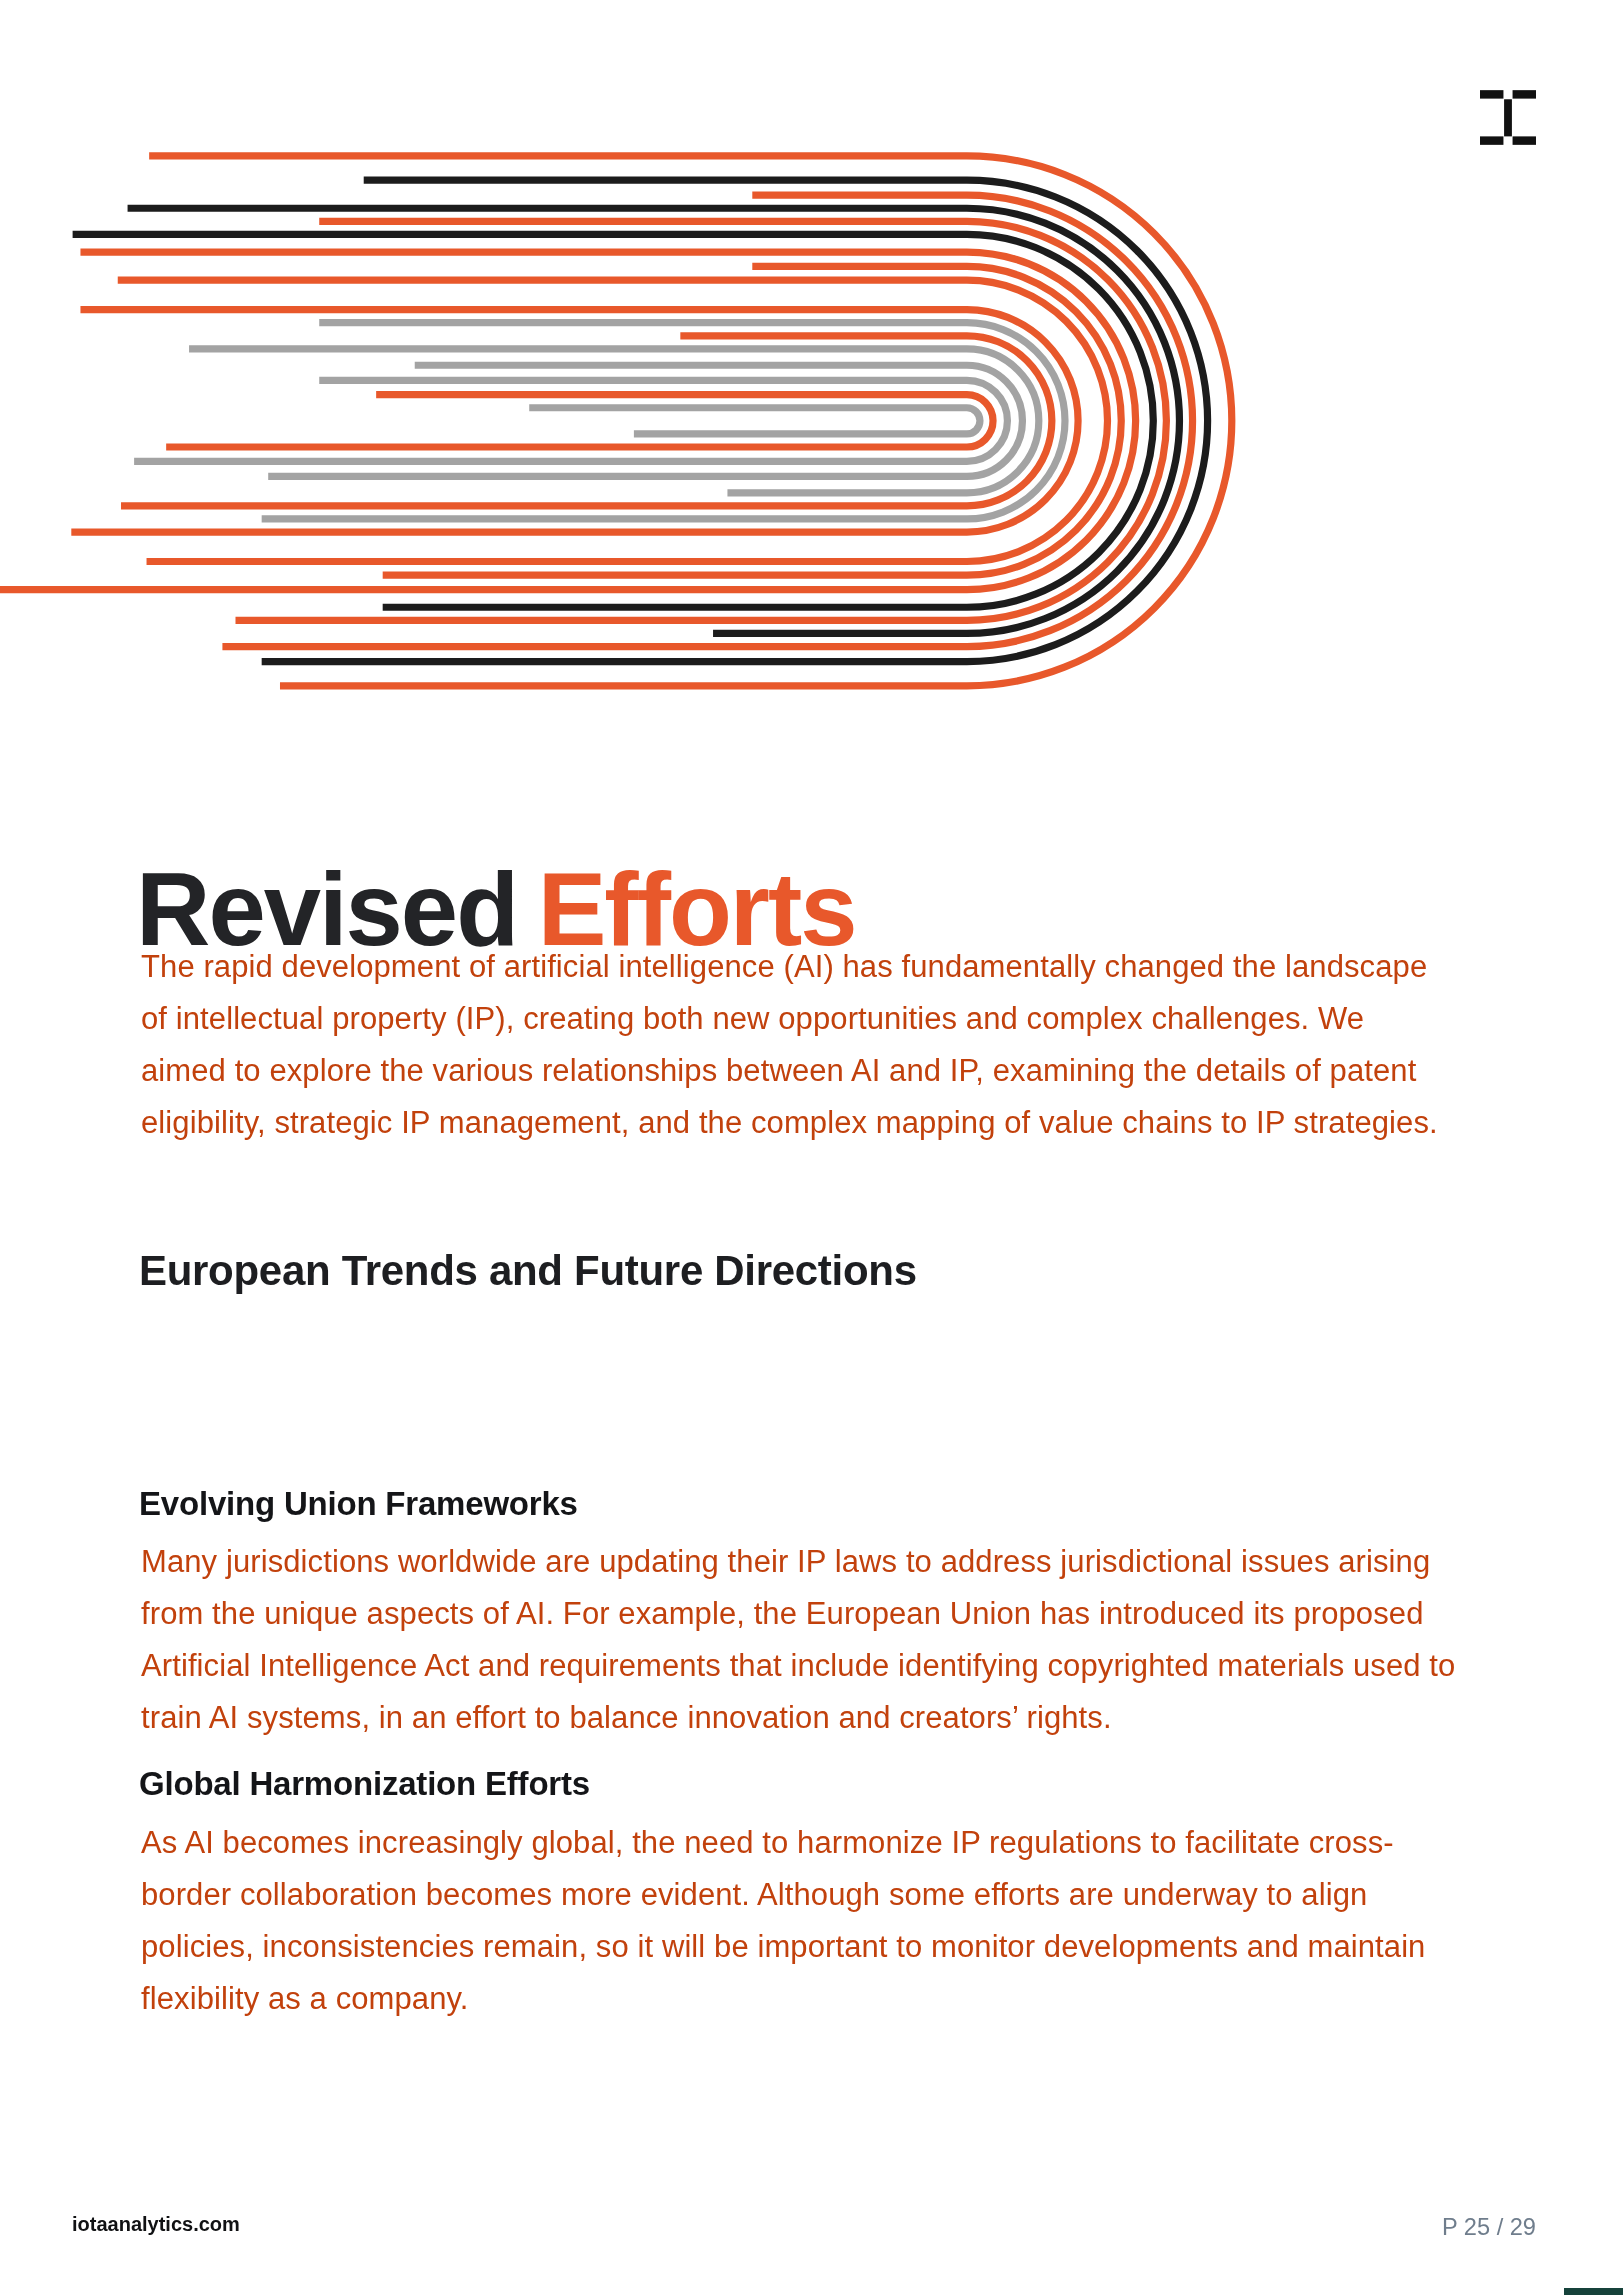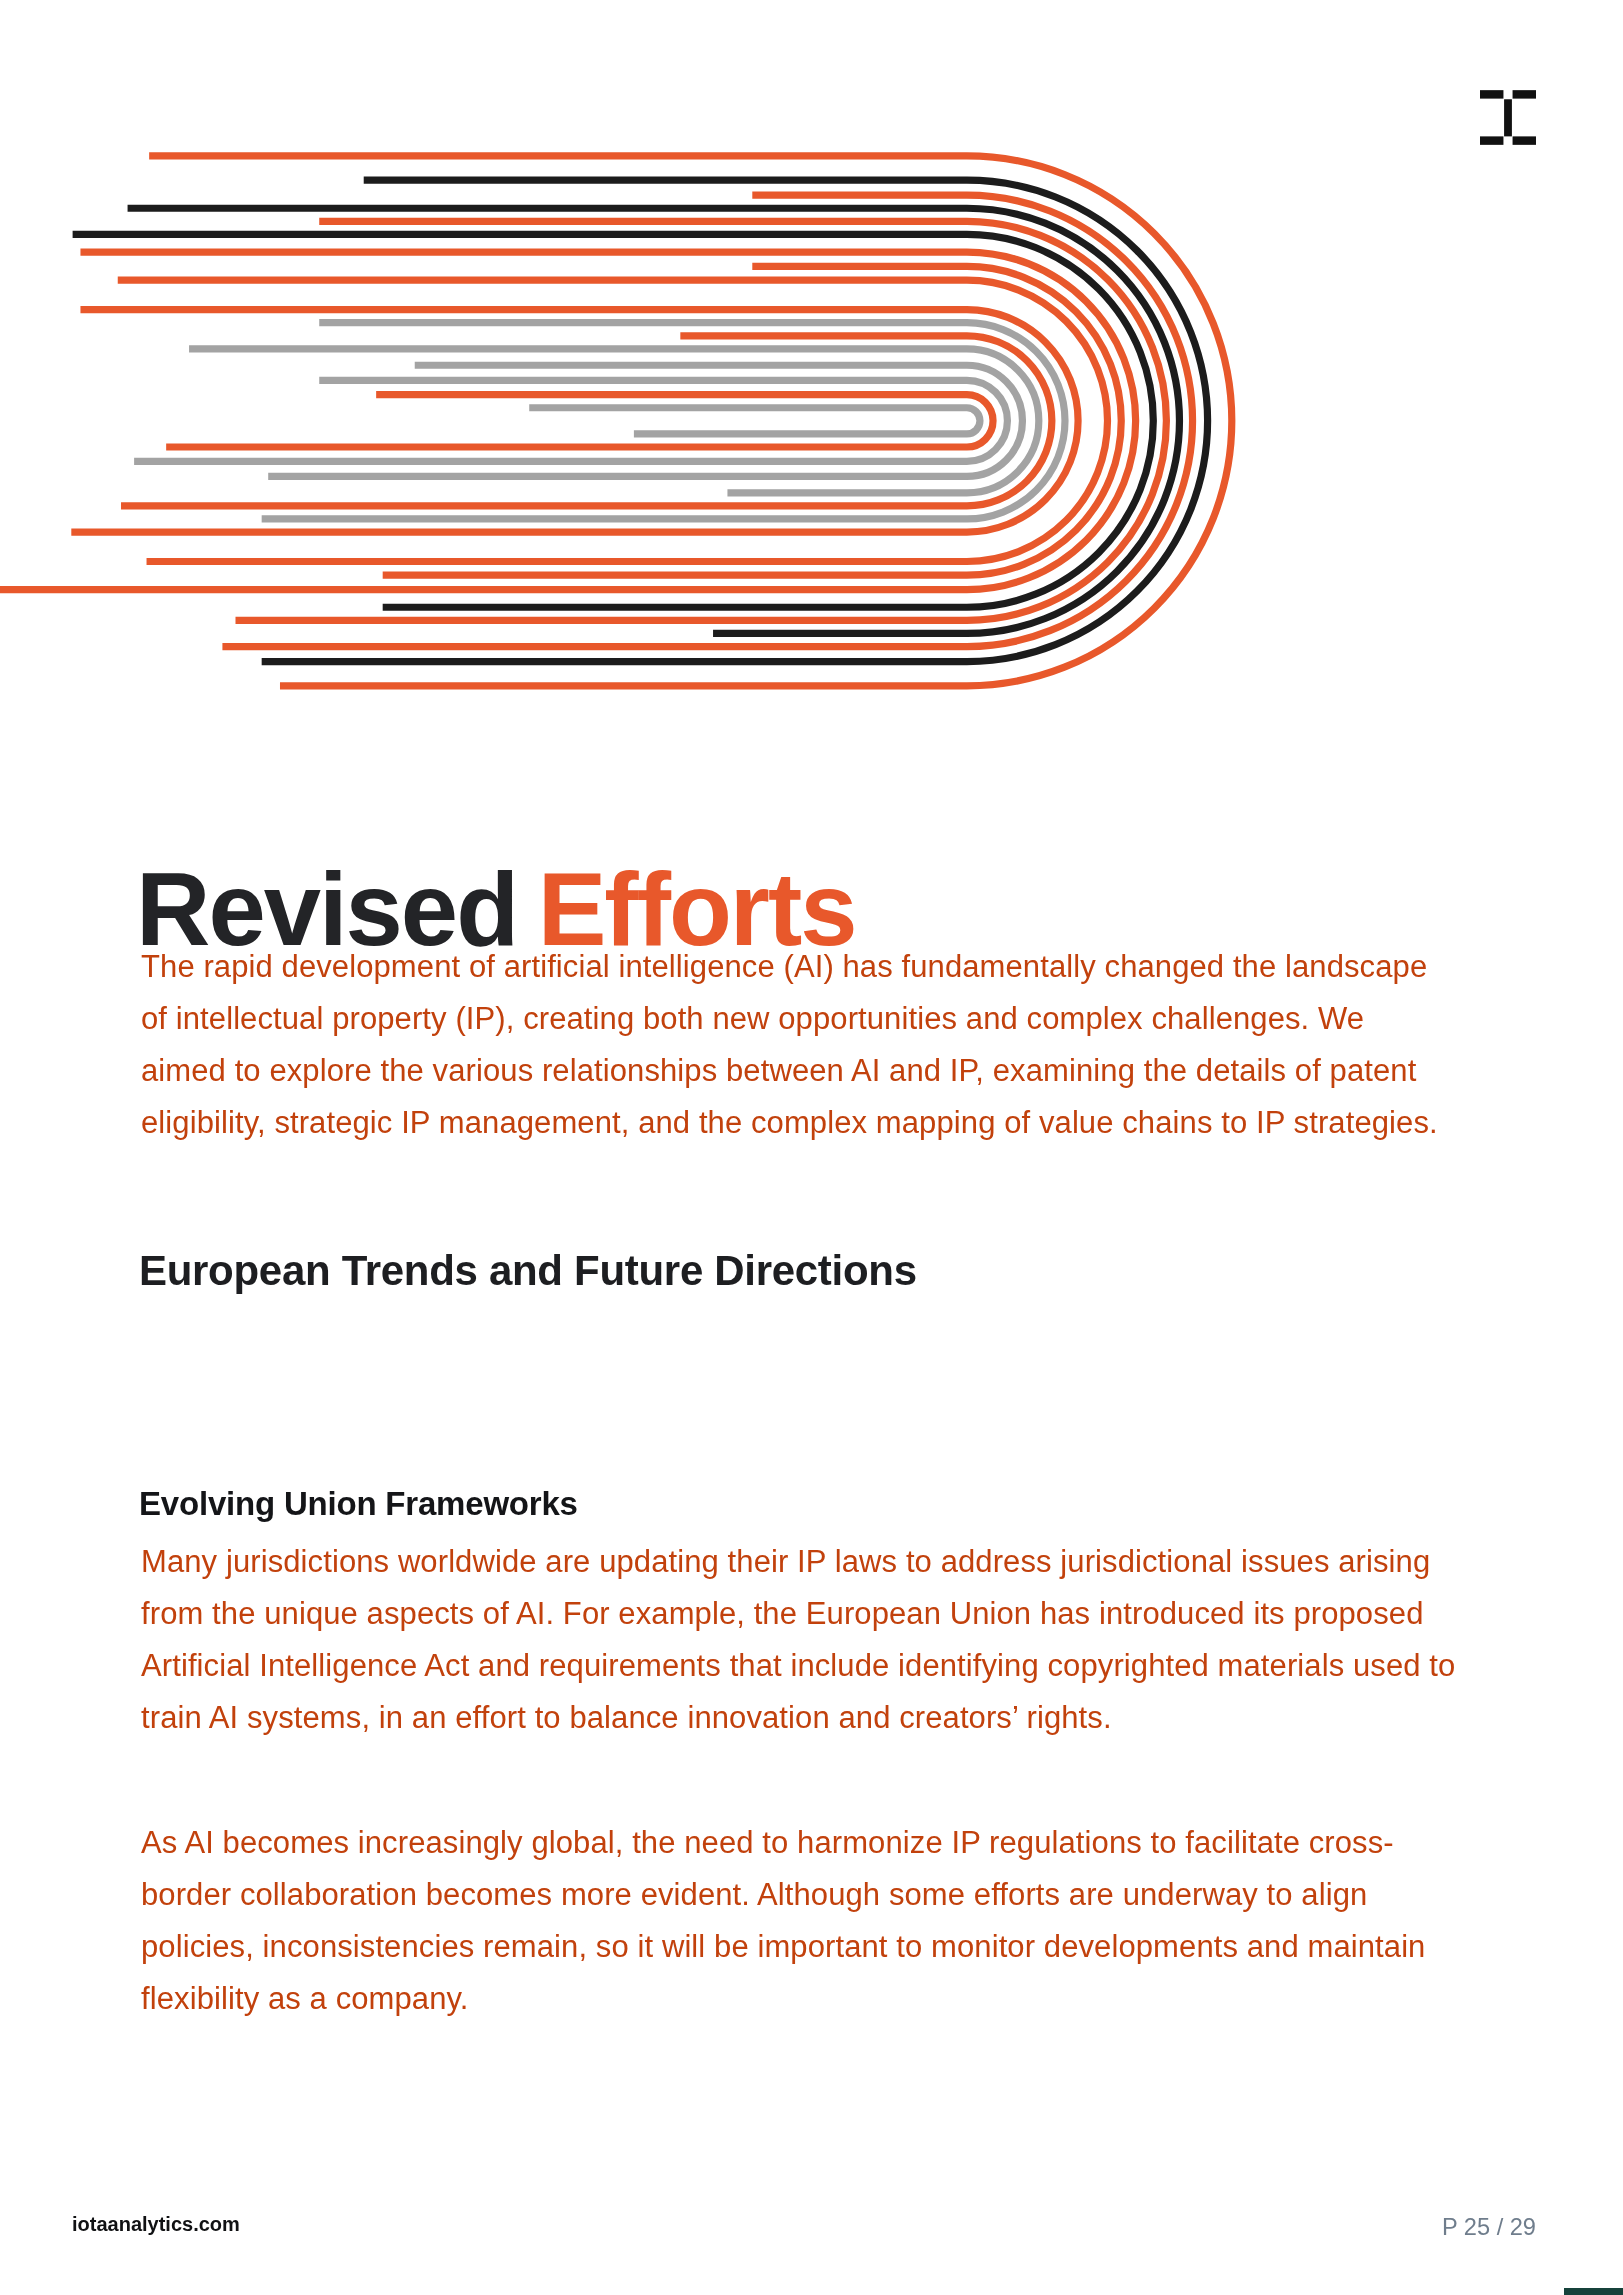--- a/index.html
+++ b/index.html
@@ -85,20 +85,21 @@
 
   <h1 class="page-title"><span>Revised</span><span class="title-accent">Efforts</span></h1>
 
   <p class="body-text intro">The rapid development of artificial intelligence (AI) has fundamentally changed the landscape of intellectual property (IP), creating both new opportunities and complex challenges. We aimed to explore the various relationships between AI and IP, examining the details of patent eligibility, strategic IP management, and the complex mapping of value chains to IP strategies.</p>
 
   <h2 class="h2">European Trends and Future Directions</h2>
 
   <h3 class="h3 h3a">Evolving Union Frameworks</h3>
   <p class="body-text p3">Many jurisdictions worldwide are updating their IP laws to address jurisdictional issues arising from the unique aspects of AI. For example, the European Union has introduced its proposed Artificial Intelligence Act and requirements that include identifying copyrighted materials used to train AI systems, in an effort to balance innovation and creators’ rights.</p>
 
+  <h3 class="h3 h3b">Global Harmonization Efforts</h3>
   <p class="body-text p4">As AI becomes increasingly global, the need to harmonize IP regulations to facilitate cross-border collaboration becomes more evident. Although some efforts are underway to align policies, inconsistencies remain, so it will be important to monitor developments and maintain flexibility as a company.</p>
 
   <div class="footer-site">iotaanalytics.com</div>
   <div class="footer-page">P 25 / 29</div>
   <div class="corner-bar"></div>
 
 </div>
 
 
 </body></html>

